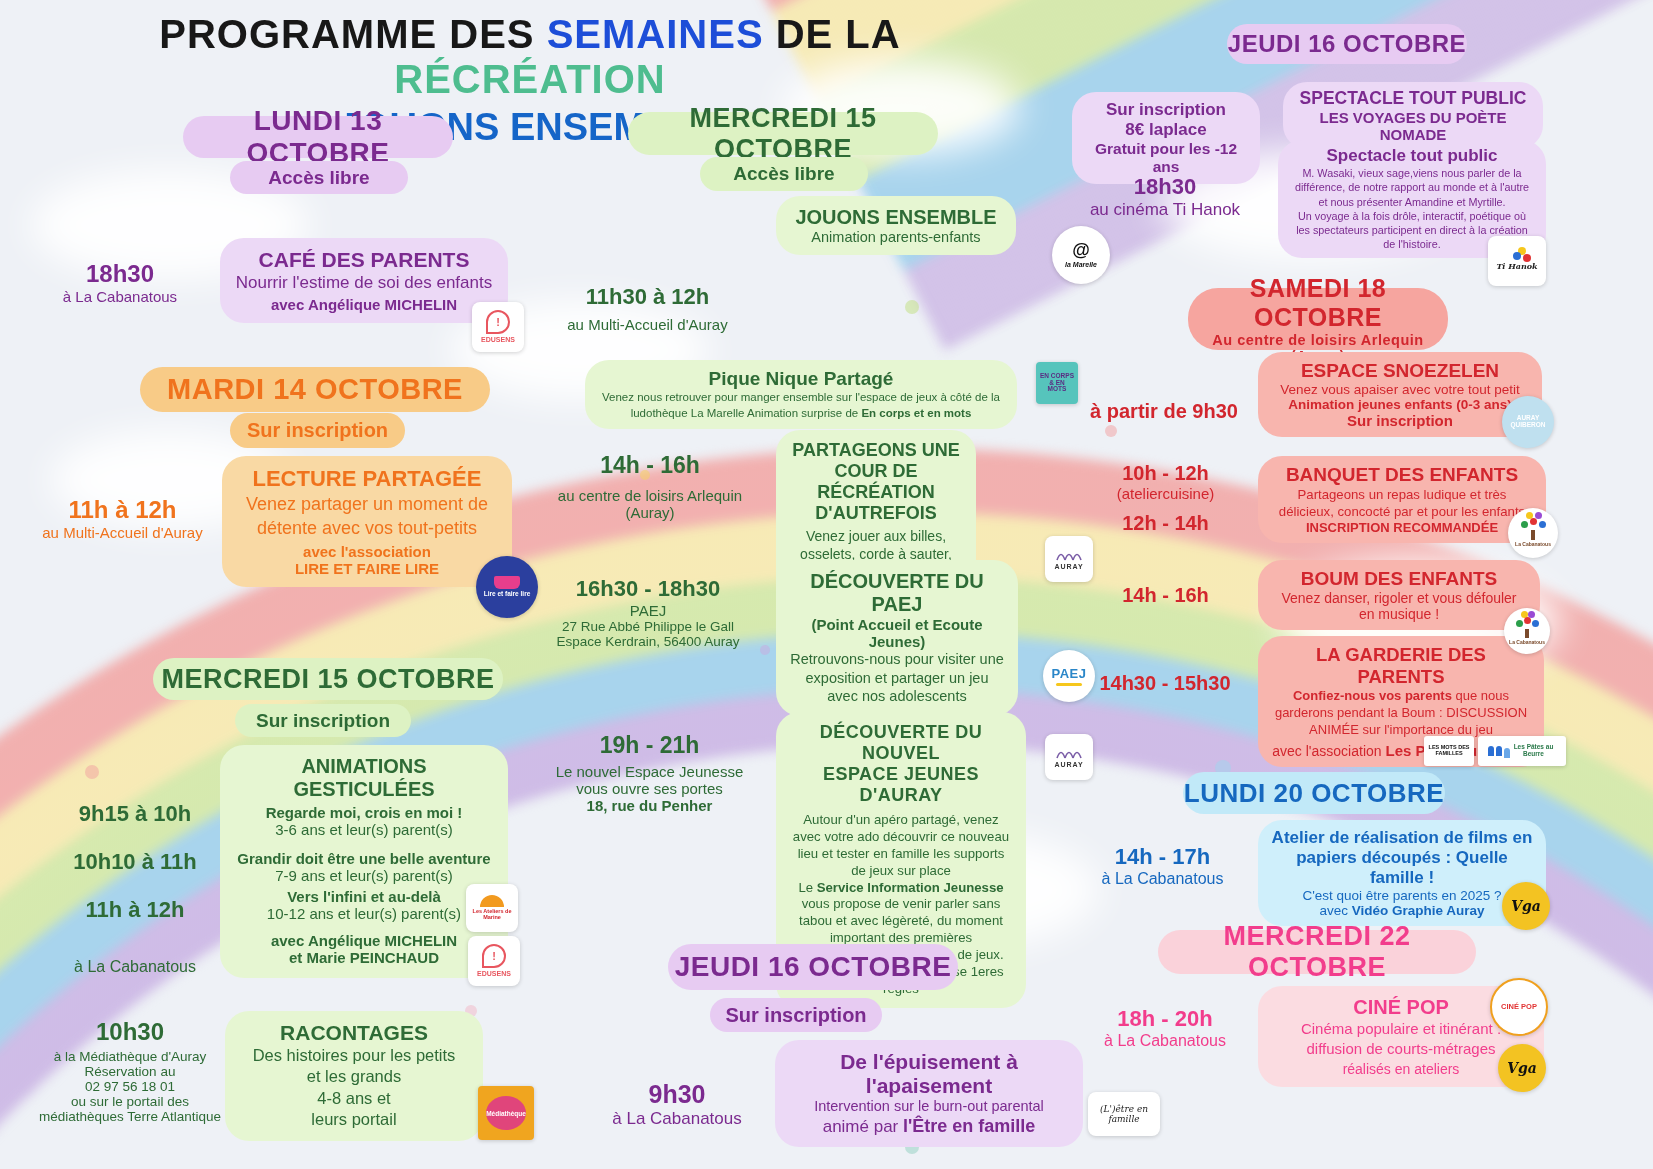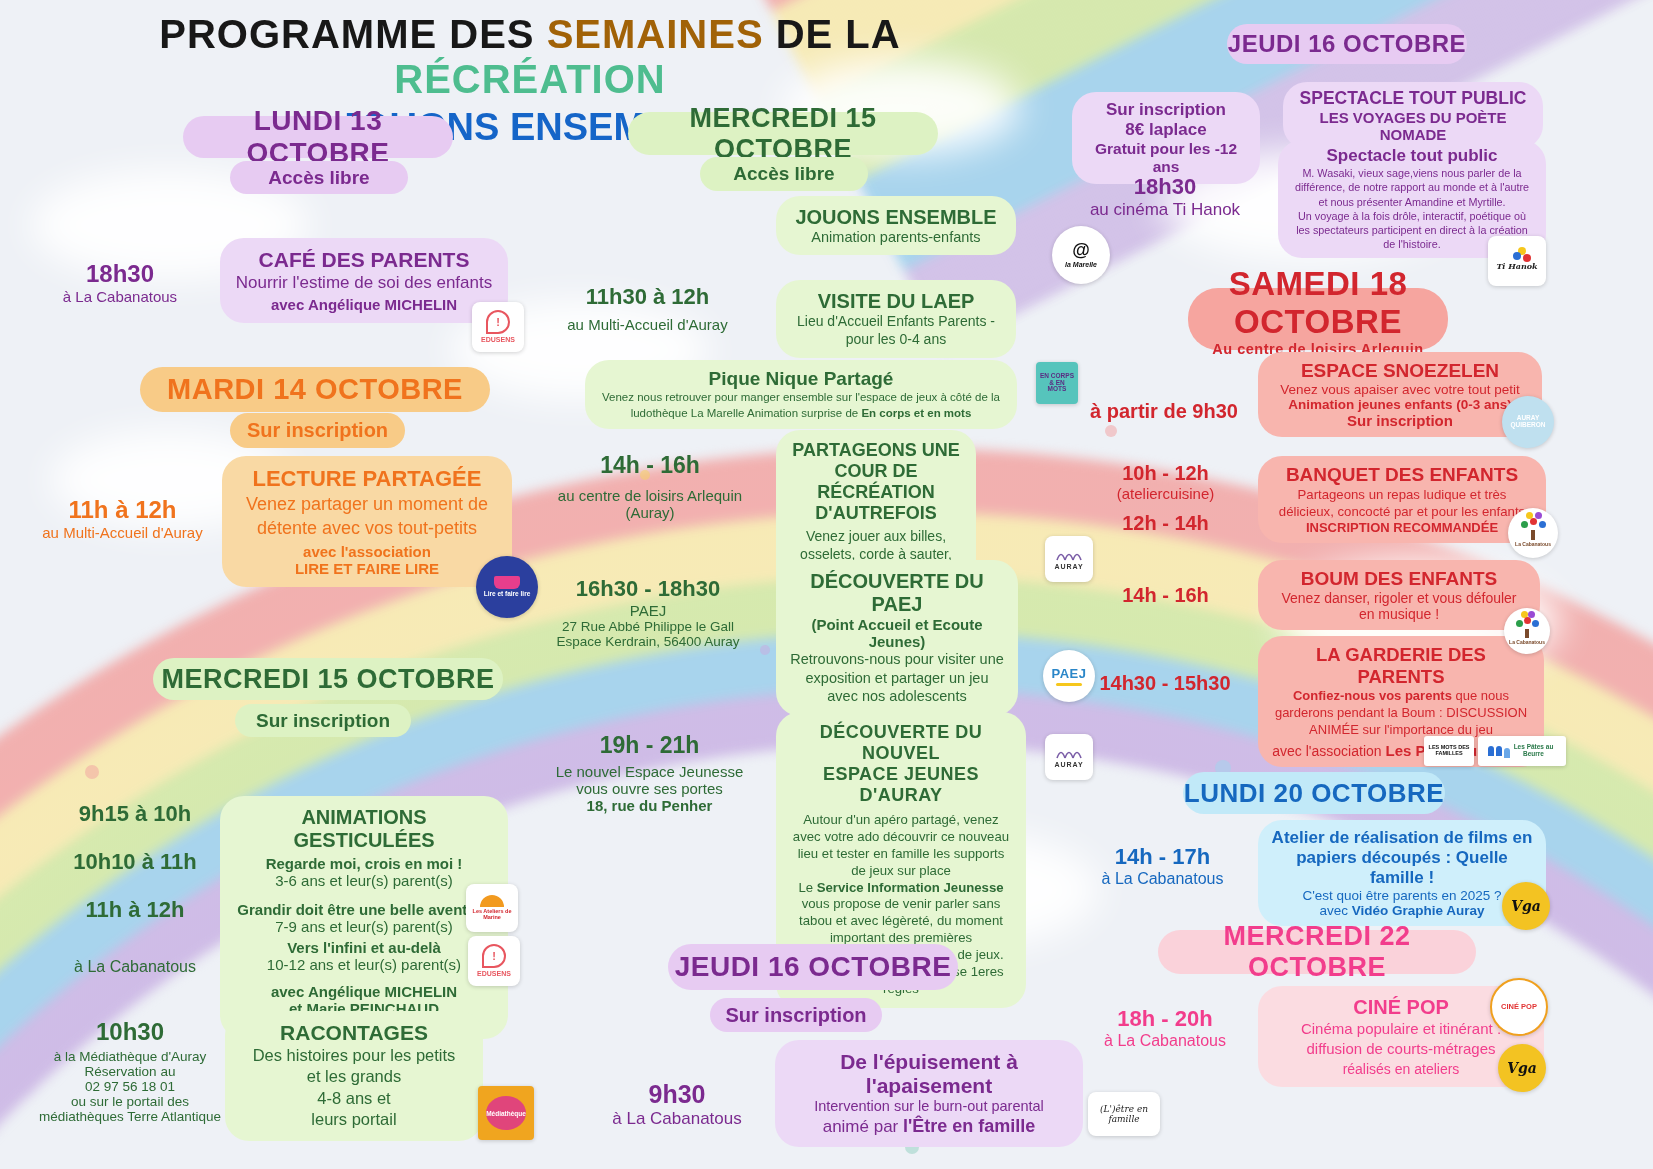--- a/index.html
+++ b/index.html
@@ -61,21 +61,21 @@
   <div class="dot" style="left:1215px;top:760px;width:16px;height:16px;background:#9fd5ef"></div>
   <div class="dot" style="left:465px;top:1005px;width:12px;height:12px;background:#f2b8c6"></div>
   <div class="dot" style="left:905px;top:1140px;width:14px;height:14px;background:#8fd0c0"></div>
   <div class="dot" style="left:1010px;top:965px;width:10px;height:10px;background:#f6d35e"></div>
   <div class="dot" style="left:85px;top:765px;width:14px;height:14px;background:#f2a0a0"></div>
   <div class="dot" style="left:640px;top:470px;width:10px;height:10px;background:#f6d35e"></div>
   <div class="dot" style="left:1490px;top:700px;width:12px;height:12px;background:#e6b9e0"></div>
 
   <div class="abs" style="left:70px;top:12px;width:920px;text-align:center">
     <div style="font-size:40px;font-weight:700;color:#181818;letter-spacing:1px">
-      <span>PROGRAMME DES </span><span style="color:#a16207">SEMAINES</span><span> DE LA </span><span style="color:#4ebd8f">RÉCRÉATION</span>
+      <span>PROGRAMME DES </span><span style="color:#1d4ed8">SEMAINES</span><span> DE LA </span><span style="color:#4ebd8f">RÉCRÉATION</span>
     </div>
     <div style="font-size:38px;font-weight:700;color:#1565c8;margin-top:4px">JOUONS ENSEMBLE</div>
   </div>
 
   <div class="abs hdr th-purple" style="left:183px;top:116px;width:270px;height:42px;font-size:28px">LUNDI 13 OCTOBRE</div>
   <div class="abs badge th-purple" style="left:230px;top:161px;width:178px;height:33px;font-size:19px">Accès libre</div>
   <div class="abs time th-purple" style="left:45px;top:260px;width:150px">
     <div style="font-size:24px">18h30</div>
     <div class="loc" style="font-size:15px">à La Cabanatous</div>
   </div>
@@ -105,21 +105,21 @@
     <span style="width:26px;height:13px;background:#e83e8c;border-radius:2px 2px 6px 6px"></span>
     <span class="lbl" style="color:#fff;font-size:6.5px">Lire et faire lire</span>
   </div>
 
   <div class="abs hdr th-green" style="left:153px;top:658px;width:350px;height:42px;font-size:27px">MERCREDI 15 OCTOBRE</div>
   <div class="abs badge th-green" style="left:235px;top:704px;width:176px;height:33px;font-size:19px">Sur inscription</div>
   <div class="abs time th-green" style="left:55px;top:801px;width:160px;font-size:22px">9h15 à 10h</div>
   <div class="abs time th-green" style="left:50px;top:849px;width:170px;font-size:22px">10h10 à 11h</div>
   <div class="abs time th-green" style="left:55px;top:897px;width:160px;font-size:22px">11h à 12h</div>
   <div class="abs time th-green loc" style="left:50px;top:958px;width:170px;font-size:16px;font-weight:400">à La Cabanatous</div>
-  <div class="abs card th-green" style="left:220px;top:796px;width:288px;padding-bottom:22px">
+  <div class="abs card th-green" style="left:220px;top:745px;width:288px;padding-bottom:12px">
     <div class="b" style="font-size:20px">ANIMATIONS GESTICULÉES</div>
     <div class="b" style="font-size:15px;margin-top:3px">Regarde moi, crois en moi !</div>
     <div style="font-size:15px">3-6 ans et leur(s) parent(s)</div>
     <div class="b" style="font-size:15px;margin-top:12px">Grandir doit être une belle aventure</div>
     <div style="font-size:15px">7-9 ans et leur(s) parent(s)</div>
     <div class="b" style="font-size:15px;margin-top:4px">Vers l'infini et au-delà</div>
     <div style="font-size:15px">10-12 ans et leur(s) parent(s)</div>
     <div class="b" style="font-size:15px;margin-top:10px">avec Angélique MICHELIN</div>
     <div class="b" style="font-size:15px">et Marie PEINCHAUD</div>
   </div>
@@ -160,24 +160,20 @@
   </div>
   <div class="logo round" style="left:1052px;top:226px;width:58px;height:58px">
     <span style="font-size:18px;font-weight:700;color:#111;line-height:1">@</span>
     <span class="lbl" style="color:#111;font-style:italic">la Marelle</span>
   </div>
 
   <div class="abs time th-green" style="left:545px;top:284px;width:205px">
     <div style="font-size:22px">11h30 à 12h</div>
     <div class="loc" style="font-size:15px;margin-top:6px">au Multi-Accueil d'Auray</div>
   </div>
-  <div class="abs card th-green" style="left:776px;top:280px;width:240px">
-    <div class="b" style="font-size:20px">VISITE DU LAEP</div>
-    <div style="font-size:14px;line-height:1.25">Lieu d'Accueil Enfants Parents - pour les 0-4 ans</div>
-  </div>
 
   <div class="abs card th-green" style="left:585px;top:360px;width:432px;padding:8px 14px">
     <div class="b" style="font-size:19px">Pique Nique Partagé</div>
     <div style="font-size:11.5px;line-height:1.35"><span>Venez nous retrouver pour manger ensemble sur l'espace de jeux à côté de la ludothèque La Marelle Animation surprise de</span> <span class="b">En corps et en mots</span></div>
   </div>
   <div class="logo" style="left:1036px;top:362px;width:42px;height:42px;background:#56c4bc;border-radius:4px">
     <span class="lbl" style="color:#5a2d82;font-size:6.5px;width:34px">EN CORPS &amp; EN MOTS</span>
   </div>
 
   <div class="abs time th-green" style="left:555px;top:452px;width:190px">
@@ -269,21 +265,21 @@
     <div class="b" style="font-size:17px">Spectacle tout public</div>
     <div style="font-size:10.8px;line-height:1.32">M. Wasaki, vieux sage,viens nous parler de la différence, de notre rapport au monde et à l'autre et nous présenter Amandine et Myrtille.</div>
     <div style="font-size:10.8px;line-height:1.32">Un voyage à la fois drôle, interactif, poétique où les spectateurs participent en direct à la création de l'histoire.</div>
   </div>
   <div class="logo" style="left:1488px;top:236px;width:58px;height:50px">
     <span style="width:8px;height:8px;border-radius:50%;background:#2b6fd4;box-shadow:10px 2px 0 #e23333,5px -5px 0 #f6c71d"></span>
     <span class="lbl" style="font-family:'DejaVu Serif',serif;font-style:italic;color:#222;font-size:8px">Ti Hanok</span>
   </div>
 
   <div class="abs hdr th-red" style="left:1188px;top:288px;width:260px;height:62px;flex-direction:column">
-    <div style="font-size:33px">SAMEDI 18 OCTOBRE</div>
+    <div style="font-size:25px">SAMEDI 18 OCTOBRE</div>
     <div style="font-size:14.5px">Au centre de loisirs Arlequin (Auray)</div>
   </div>
 
   <div class="abs time th-red" style="left:1075px;top:400px;width:178px;font-size:20px">à partir de 9h30</div>
   <div class="abs card th-red" style="left:1258px;top:352px;width:284px;padding:8px 0">
     <div class="b" style="font-size:19px">ESPACE SNOEZELEN</div>
     <div style="font-size:13.5px">Venez vous apaiser avec votre tout petit</div>
     <div class="b" style="font-size:13.5px">Animation jeunes enfants (0-3 ans)</div>
     <div class="b" style="font-size:15px">Sur inscription</div>
   </div>

